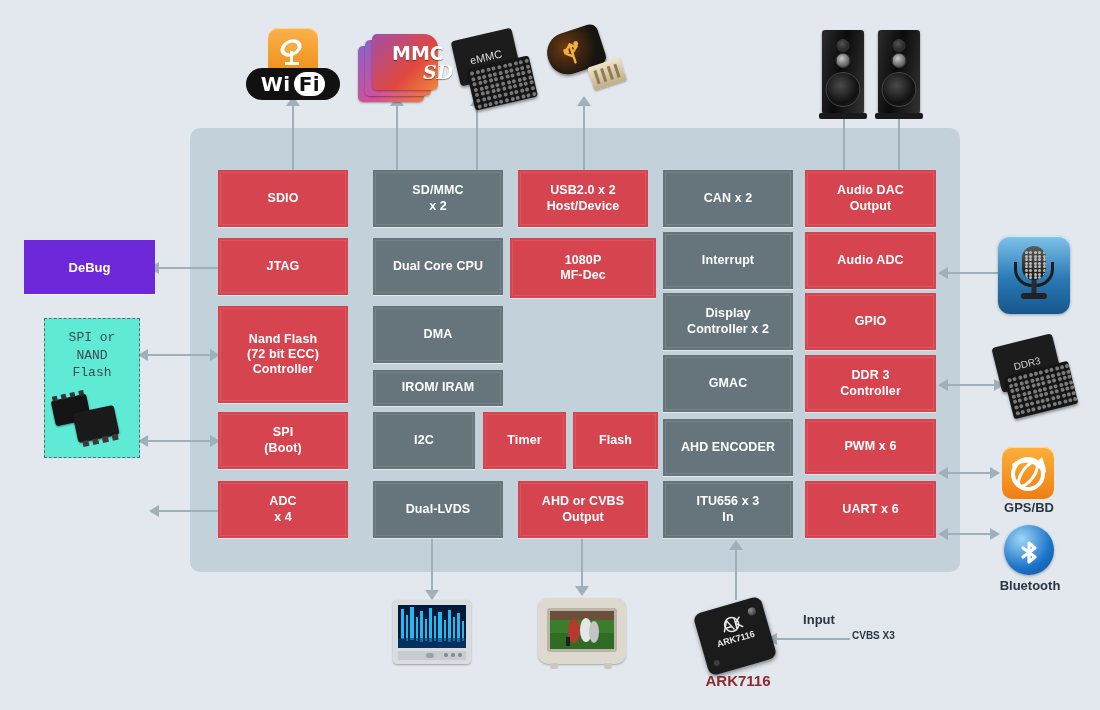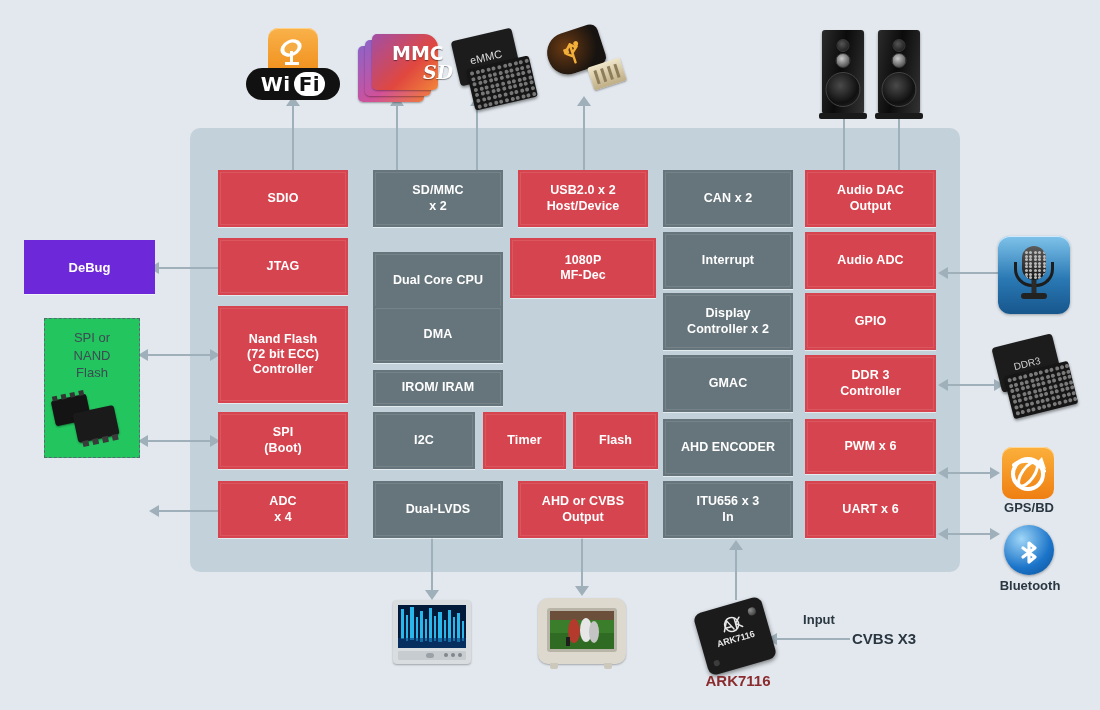--- a/index.html
+++ b/index.html
@@ -45,22 +45,23 @@
   .pbox{
     position:absolute;
     display:flex;align-items:center;justify-content:center;
     background:#6d28d9;color:#fff;font-weight:bold;font-size:13px;
     text-align:center;box-sizing:border-box;
     box-shadow:0 1px 0 rgba(255,255,255,.5);
   }
 
   
   .dashed{
-    position:absolute;border:1.5px dashed #5a6a72;background:#22c55e;
+    position:absolute;border:1.5px dashed #5a6a72;background:#5eead4;
     box-sizing:border-box;
+    font-family:Liberation Mono, monospace;
   }
   .dashed .dlabel{
     position:absolute;left:0;right:0;top:10px;
     text-align:center;color:#3e4b53;font-size:13px;line-height:1.35;
   }
 
   
   .ln{position:absolute;background:#9fb0ba;}
   .lnv{width:2px;}
   .lnh{height:2px;}
@@ -295,21 +296,21 @@
   <div class="blk red" style="left:218px;top:412px;width:130px;height:57px;">
     <span class="inner">SPI<br>(Boot)</span>
     </div>
   <div class="blk red" style="left:218px;top:481px;width:130px;height:57px;">
     <span class="inner">ADC<br>x 4</span>
     </div>
 
   <div class="blk gray" style="left:373px;top:170px;width:130px;height:57px;">
     <span class="inner">SD/MMC<br>x 2</span>
     </div>
-  <div class="blk gray" style="left:373px;top:238px;width:130px;height:57px;margin-top:14px;">
+  <div class="blk gray" style="left:373px;top:238px;width:130px;height:57px;">
     <span class="inner">Dual Core CPU</span>
     </div>
   <div class="blk gray" style="left:373px;top:306px;width:130px;height:57px;">
     <span class="inner">DMA</span>
     </div>
   <div class="blk gray" style="left:373px;top:370px;width:130px;height:36px;">
     <span class="inner">IROM/ IRAM</span>
     </div>
   <div class="blk gray" style="left:373px;top:412px;width:102px;height:57px;">
     <span class="inner">I2C</span>
@@ -737,15 +738,15 @@
         <path d="M8 13 L13 3 L18 13 M10 10 L16 10 M21 13 L21 3 M21 8 L26 3 M21 8 L27 13" stroke="#e6e6e6" stroke-width="1.5" fill="none" stroke-linecap="round"></path>
       </svg>
       <div style="margin-top:2px">ARK7116</div>
     </div>
     <div class="dot"></div>
     <div class="dot2"></div>
   </div>
   <div class="cap maroon" style="left:690px;top:672px;width:96px;font-size:15px;">ARK7116</div>
 
   <div class="cap dark" style="left:786px;top:612px;width:66px;font-size:13px;">Input</div>
-  <div class="cap dark" style="left:852px;top:630px;width:80px;font-size:15px;text-align:left;">CVBS X3</div>
+  <div class="cap dark" style="left:852px;top:630px;width:80px;font-size:10px;text-align:left;">CVBS X3</div>
 
 </div>
 
 </body></html>

